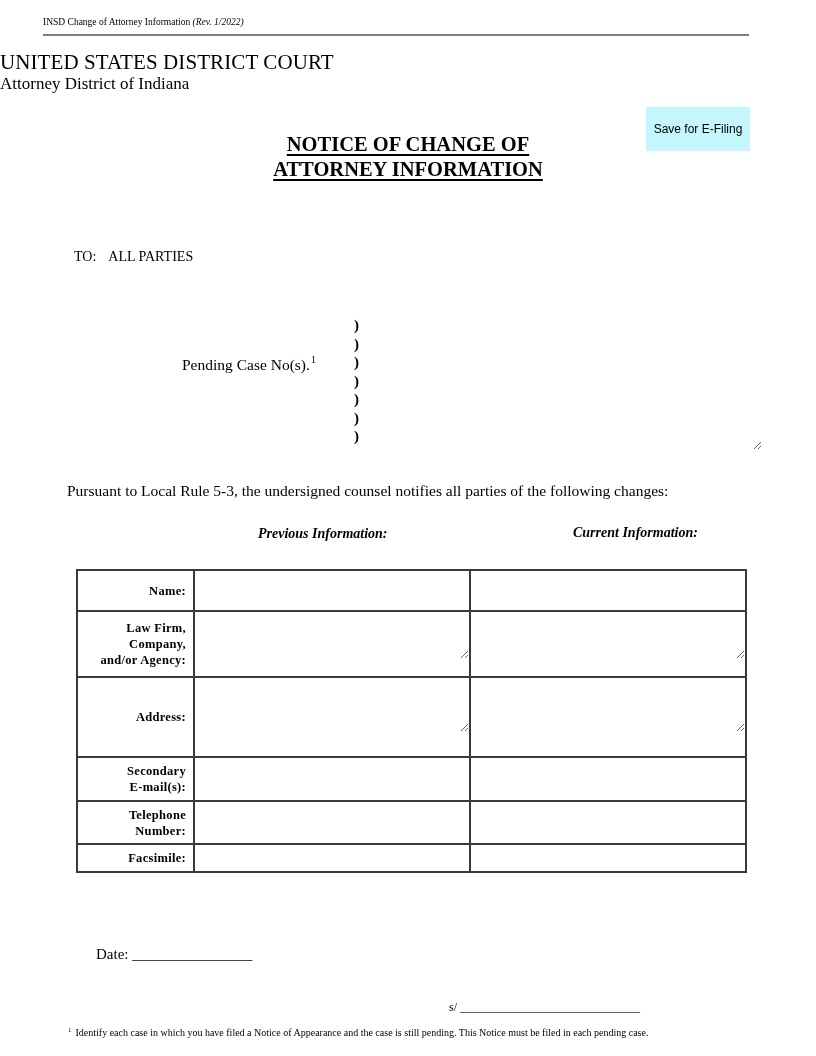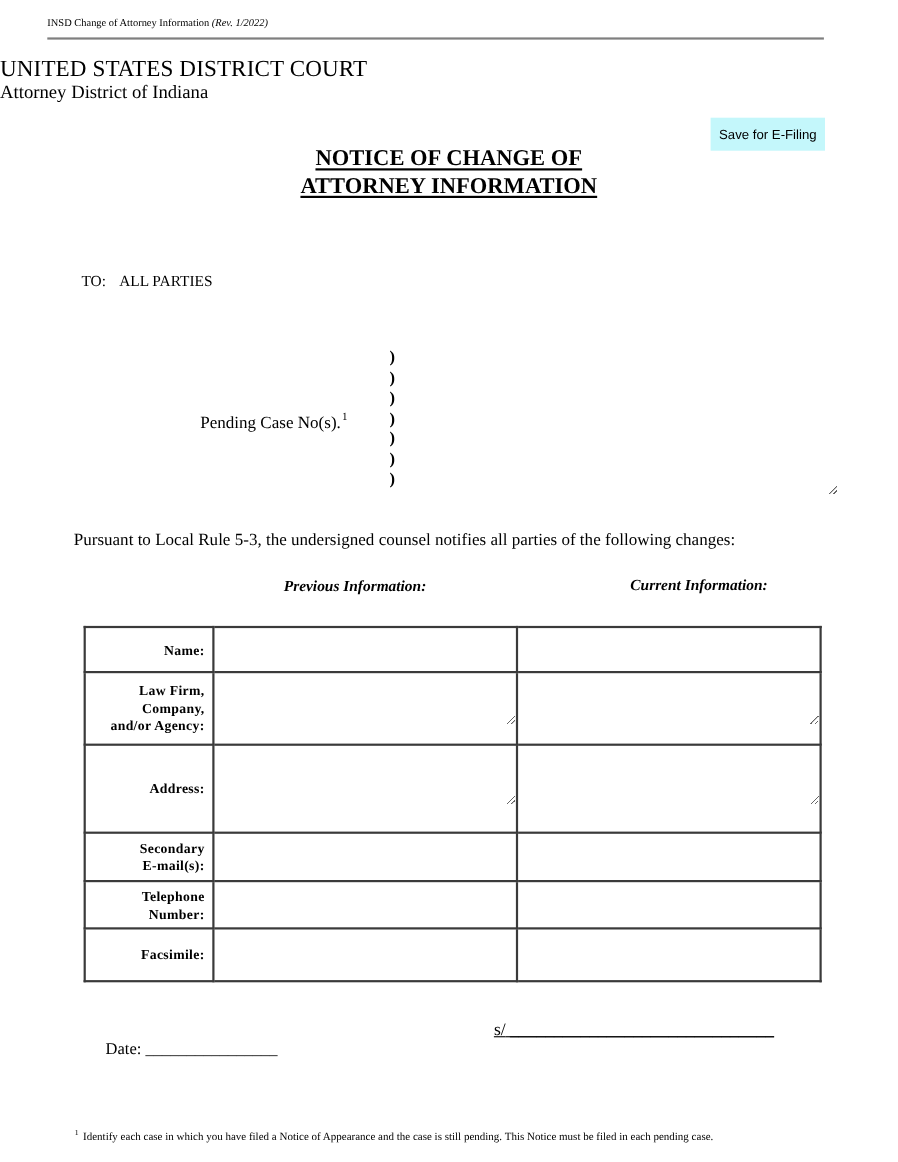--- a/index.html
+++ b/index.html
@@ -5,45 +5,45 @@
     html, body { margin: 0; padding: 0; background: #ffffff; }
     body { width: 816px; height: 1056px; position: relative; overflow: hidden;
            font-family: "Liberation Serif", "DejaVu Serif", serif; color: #000; }
     .abs { position: absolute; }
     .header-text { left: 43px; top: 17px; font-size: 9.5px; white-space: nowrap; }
     .header-text i { font-style: italic; }
     .header-rule { left: 43px; top: 34px; width: 706px; height: 2px; background: #7f7f7f; }
     .court { left: 0; width: 729px; text-align: left; }
     .court-name { top: 50px; font-size: 21px; letter-spacing: 0.1px; }
     .district { top: 74px; font-size: 17px; }
-    .save-btn { left: 646px; top: 107px; width: 104px; height: 30px; background: #c4f7fb;
+    .save-btn { left: 646px; top: 107px; width: 104px; height: 44px; background: #c4f7fb;
                 font-family: "Liberation Sans", "DejaVu Sans", sans-serif; font-size: 12px;
                 line-height: 26px; text-align: center; cursor: pointer; border: none; padding: 0; color: #000; }
     .title { left: 0; width: 816px; text-align: center; font-weight: bold; font-size: 20.5px;
              line-height: 25px; top: 132px; }
     .title span { text-decoration: underline; text-decoration-thickness: 2px; text-underline-offset: 3px; display: inline-block; }
     .to-line { left: 74px; top: 249px; font-size: 14px; white-space: nowrap; }
     .to-line .gap { display: inline-block; width: 12px; }
-    .case-label { left: 182px; top: 374px; font-size: 15.5px; white-space: nowrap; }
+    .case-label { left: 182px; top: 354px; font-size: 15.5px; white-space: nowrap; }
     .case-label sup { font-size: 10px; vertical-align: 7px; margin-left: 1px; }
     .parens { left: 354px; top: 316px; font-size: 15px; line-height: 18.5px; font-weight: bold; }
     .case-input { left: 378px; top: 316px; width: 380px; height: 130px; border: none; background: transparent; }
     .pursuant { left: 67px; top: 482px; font-size: 15.5px; white-space: nowrap; }
     .col-head { top: 526px; font-size: 14px; font-weight: bold; font-style: italic; white-space: nowrap; }
     .col-prev { left: 258px; }
     .col-curr { left: 537px; top: 525px; margin-left: 36px; }
     table.info { position: absolute; left: 76px; top: 546px; border-collapse: collapse; margin-top: 23px; }
     table.info td { border: 2px solid #3a3a3a; padding: 0; }
     table.info td.lbl { width: 108px; text-align: right; font-weight: bold; font-size: 12.5px;
                          line-height: 16px; padding-right: 7px; vertical-align: middle; letter-spacing: 0.3px; }
     table.info td.val { width: 274px; }
     table.info td.val2 { width: 274px; }
     .field { width: 100%; height: 100%; border: none; background: transparent; box-sizing: border-box; }
     .date-line { left: 96px; top: 946px; font-size: 15px; white-space: nowrap; }
-    .sig-line { left: 449px; top: 928px; font-size: 16px; white-space: nowrap; text-decoration: underline; }
+    .sig-line { left: 449px; top: 1000px; font-size: 12px; white-space: nowrap; }
     .footnote { left: 68px; top: 1026px; font-size: 10px; white-space: nowrap; text-align: right; }
     .footnote sup { font-size: 7px; vertical-align: 4px; margin-right: 4px; }
   </style>
 </head>
 <body>
 
 <div class="abs header-text">
   <span>INSD Change of Attorney Information</span>
   <i>(Rev. 1/2022)</i>
 </div>
@@ -102,21 +102,21 @@
   <tr style="height:44px">
     <td class="lbl"><span>Secondary</span><br><span>E-mail(s):</span></td>
     <td class="val"><input class="field" value="" style=""></td>
     <td class="val2"><input class="field" value="" style=""></td>
   </tr>
   <tr style="height:43px">
     <td class="lbl"><span>Telephone</span><br><span>Number:</span></td>
     <td class="val"><input class="field" value="" style=""></td>
     <td class="val2"><input class="field" value="" style=""></td>
   </tr>
-  <tr style="height:48px">
+  <tr style="height:28px">
     <td class="lbl"><span>Facsimile:</span></td>
     <td class="val"><input class="field" value="" style=""></td>
     <td class="val2"><input class="field" value="" style=""></td>
   </tr>
 </tbody>
   </table>
 
 <div class="abs date-line">
   <span>Date:</span>
   <span>________________</span>

